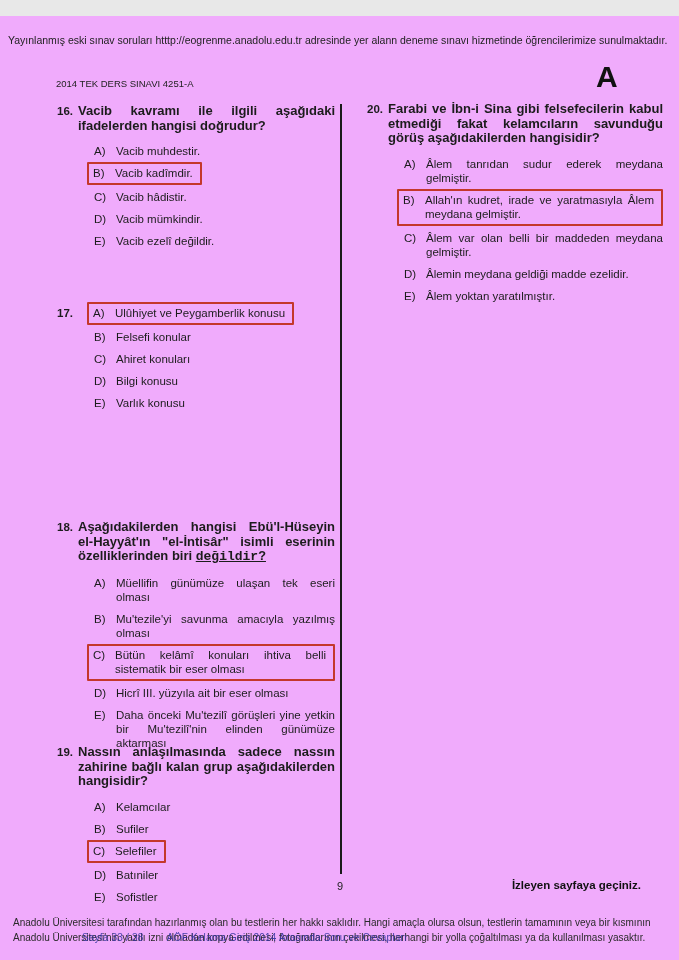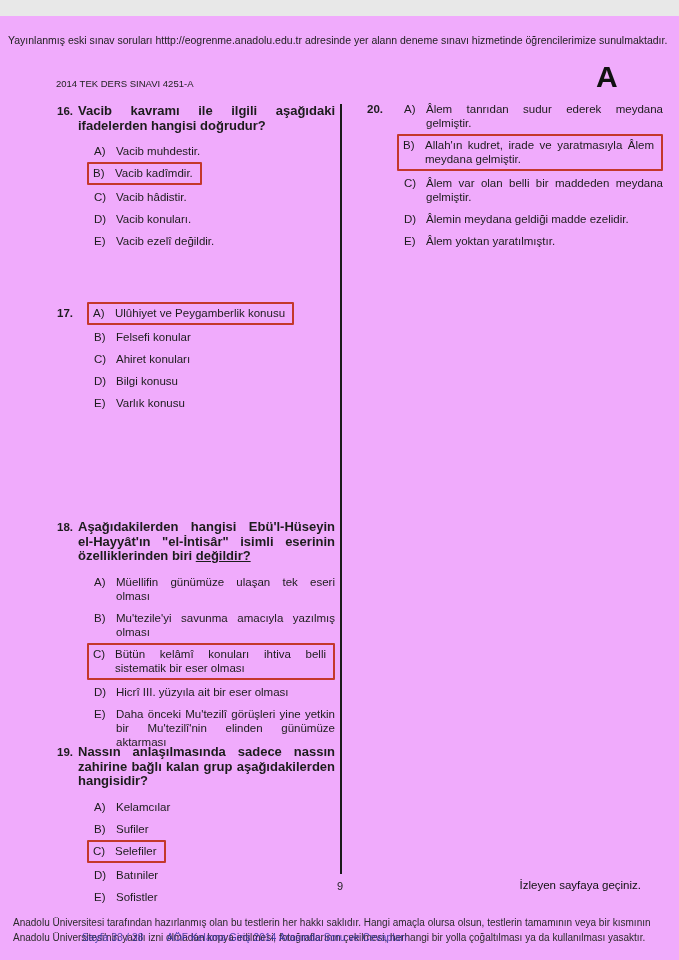--- a/index.html
+++ b/index.html
@@ -13,35 +13,35 @@
   .booklet-letter{position:absolute;left:596px;top:44px;font-size:30px;font-weight:bold;color:#111;}
   .divider{position:absolute;left:340px;top:88px;width:2px;height:770px;background:#1a1a1a;}
   .col{position:absolute;top:0;height:960px;}
   .col-left{left:57px;width:278px;}
   .col-right{left:367px;width:296px;}
   .question{position:absolute;left:0;right:0;display:flex;}
   .q16{top:88px}.q17{top:290px}.q18{top:504px}.q19{top:729px}.q20{top:86px}
   .qnum{font-weight:bold;font-size:11.5px;line-height:14.5px;width:21px;flex:none;}
   .qbody{flex:1;min-width:0;}
   .stem{font-weight:bold;font-size:13px;line-height:14.5px;text-align:justify;margin:0 0 11px 0;}
-  .stem .ul{text-decoration:underline;}
+  .stem .ul{text-decoration:underline;font-family:Liberation Mono, monospace;}
   .opts{margin-left:16px;}
   .opt{display:flex;font-size:11.5px;line-height:14px;margin:0 0 8px 0;}
   .optlabel{width:22px;flex:none;}
   .opttext{flex:1;min-width:0;text-align:justify;}
   .opt.boxed{
     border:2px solid var(--highlight,#c4382b);
     border-radius:1px;
     padding:2px 7px 3px 4px;
     margin:-4px 0 5px -7px;
     width:fit-content;max-width:calc(100% + 14px);
     box-sizing:border-box;
   }
   .page-number{position:absolute;left:328px;top:864px;width:24px;text-align:center;font-size:11px;color:#222;}
-  .next-note{position:absolute;right:38px;top:863px;font-size:11.5px;font-weight:normal;color:#111;}
+  .next-note{position:absolute;right:38px;top:863px;font-size:11.5px;font-weight:bold;color:#111;}
   .footer{position:absolute;left:13px;right:10px;top:899px;font-size:10px;line-height:15px;color:#2a2a2a;}
   .footer div{white-space:nowrap;}
   .watermark{
     position:absolute;left:82px;top:916px;font-size:10px;white-space:pre;
     color:var(--wmblue,#34349f);opacity:.9;letter-spacing:.2px;
   }
 </style>
 </head>
 <body>
 
@@ -65,21 +65,21 @@
             <div class="opt boxed">
               <span class="optlabel">B)</span>
               <span class="opttext">Vacib kadîmdir.</span>
             </div>
             <div class="opt">
               <span class="optlabel">C)</span>
               <span class="opttext">Vacib hâdistir.</span>
             </div>
             <div class="opt">
               <span class="optlabel">D)</span>
-              <span class="opttext">Vacib konuları.</span>
+              <span class="opttext">Vacib mümkindir.</span>
             </div>
             <div class="opt">
               <span class="optlabel">E)</span>
               <span class="opttext">Vacib ezelî değildir.</span>
             </div>
           </div>
         </div>
       </div>
       <div class="question q17">
         <span class="qnum">17.</span>
@@ -162,20 +162,21 @@
               <span class="opttext">Sofistler</span>
             </div>
           </div>
         </div>
       </div>
     </div>
   <div class="col col-right" id="col-right">
       <div class="question q20">
         <span class="qnum">20.</span>
         <div class="qbody">
+          <p class="stem"><span>Farabi ve İbn-i Sina gibi felsefecilerin kabul etmediği fakat kelamcıların savunduğu görüş aşağıdakilerden hangisidir?</span></p>
           <div class="opts">
             <div class="opt">
               <span class="optlabel">A)</span>
               <span class="opttext">Âlem tanrıdan sudur ederek meydana gelmiştir.</span>
             </div>
             <div class="opt boxed">
               <span class="optlabel">B)</span>
               <span class="opttext">Allah'ın kudret, irade ve yaratmasıyla Âlem meydana gelmiştir.</span>
             </div>
             <div class="opt">

